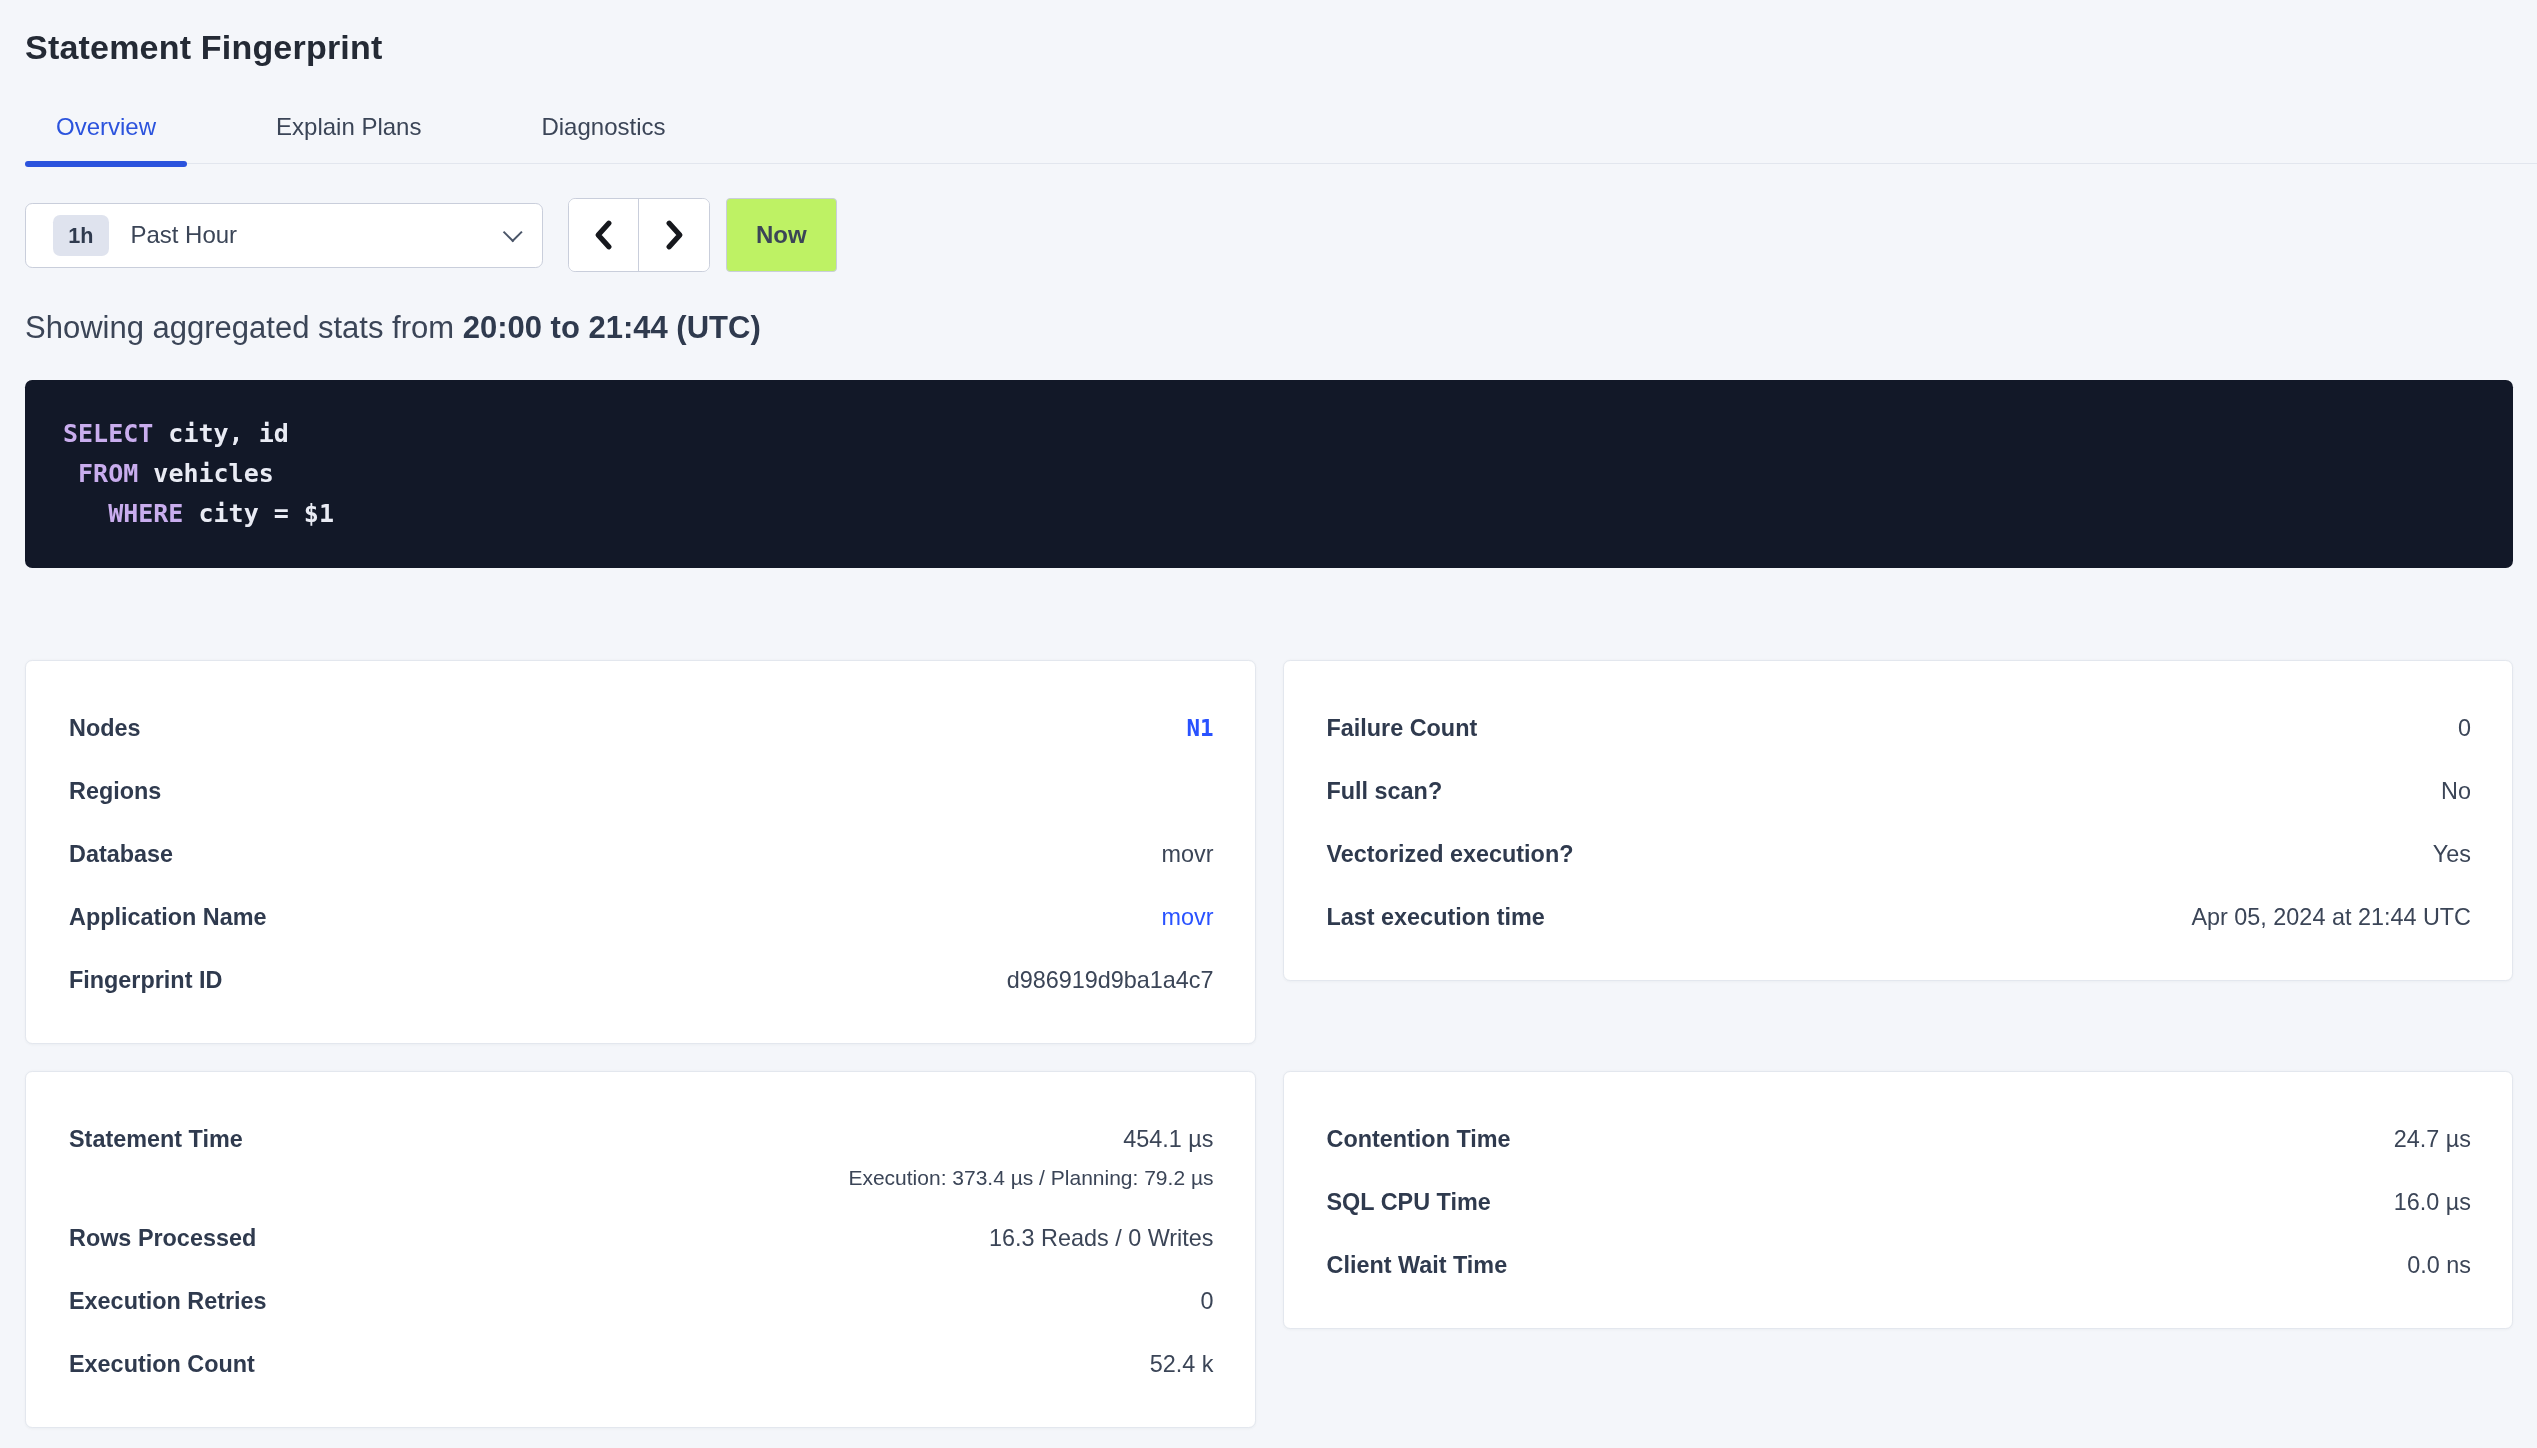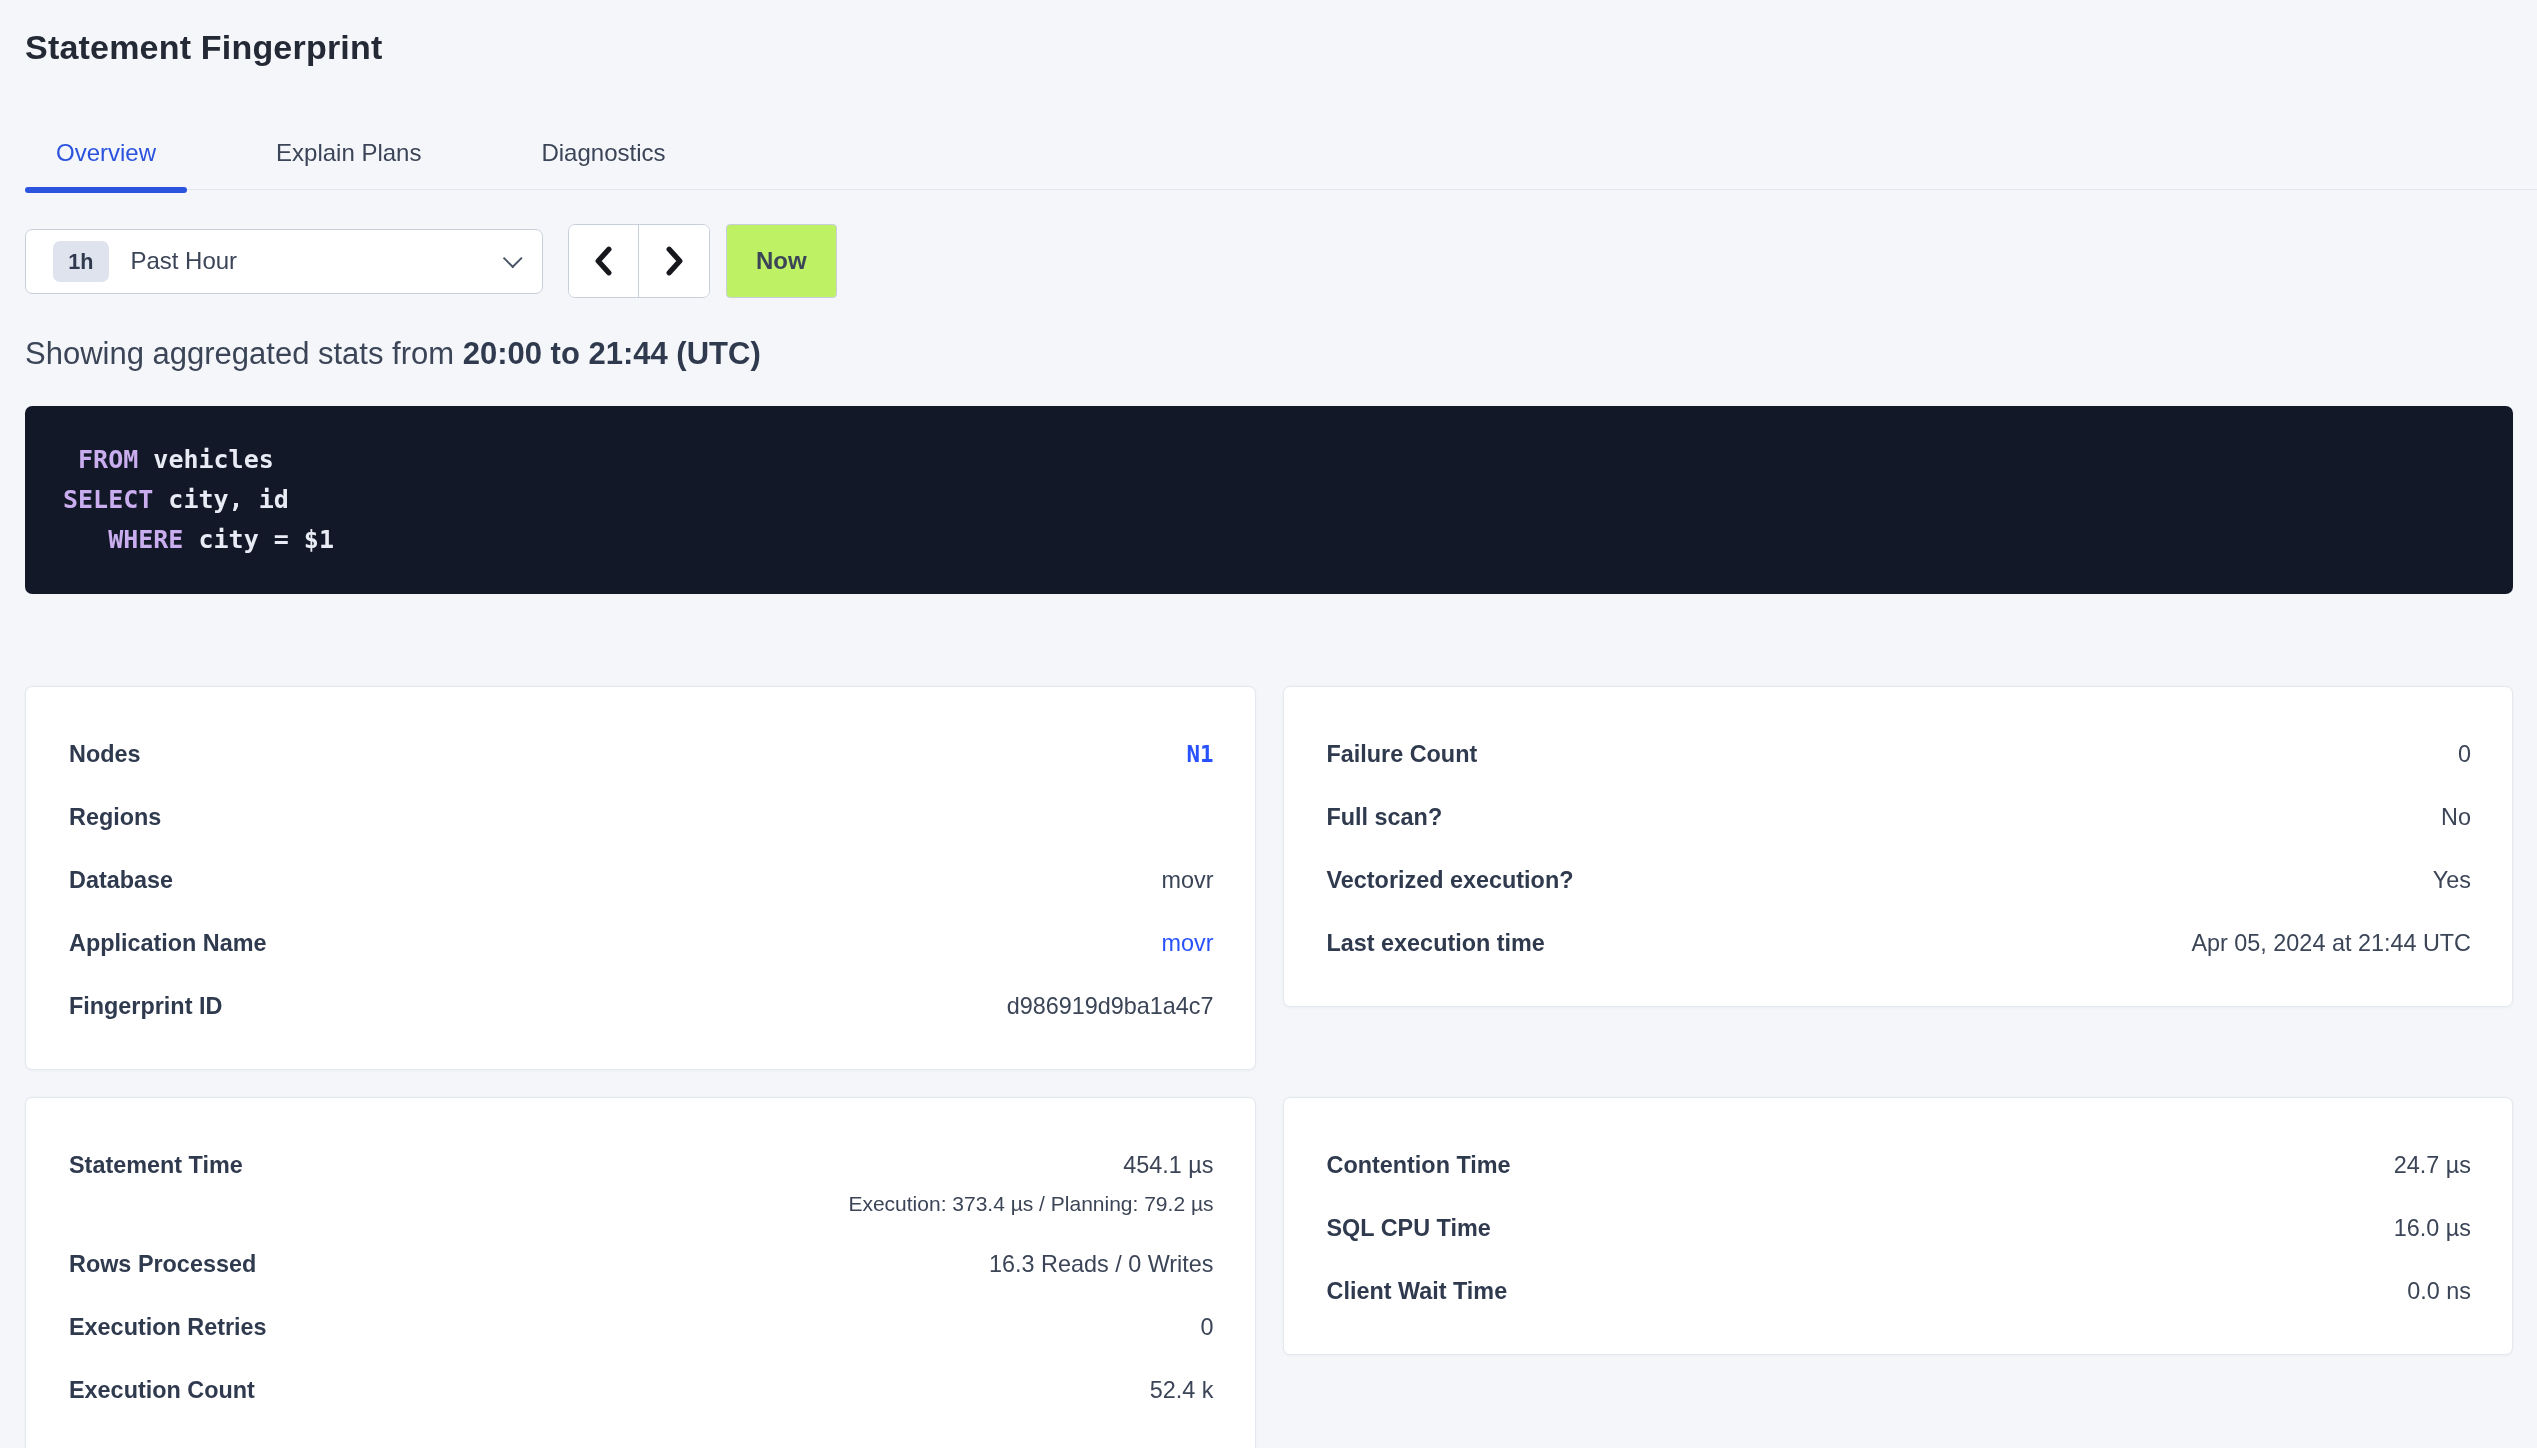--- a/index.html
+++ b/index.html
@@ -16,21 +16,21 @@
   .page-title {
     font-size: 34px;
     line-height: 40px;
     font-weight: 700;
     color: #242a35;
     letter-spacing: 0.2px;
   }
 
   
   .tabs {
-    margin-top: 72px;
+    margin-top: 46px;
     margin-right: -25px;
     display: flex;
     border-bottom: 1.8px solid #e2e6ee;
     align-items: center;
   }
   .tab {
     position: relative;
     padding: 0 31px 23.4px 31px;
     margin-right: 58px;
     font-size: 24px;
@@ -228,22 +228,22 @@
             <path d="M7 5 L17 16 L7 27" fill="none" stroke="#16181d" stroke-width="5" stroke-linecap="round" stroke-linejoin="round"></path>
           </svg>
       </button>
     </div>
     <button class="now-btn">Now</button>
   </div>
 
   <div class="note"><span>Showing aggregated stats from </span><b>20:00 to 21:44 (UTC)</b></div>
 
   <div class="sql-box">
+    <div class="sql-line"><span></span><span class="sql-kw">SELECT</span><span> city, id</span></div>
     <div class="sql-line"><span> </span><span class="sql-kw">FROM</span><span> vehicles</span></div>
-    <div class="sql-line"><span></span><span class="sql-kw">SELECT</span><span> city, id</span></div>
     <div class="sql-line"><span>   </span><span class="sql-kw">WHERE</span><span> city = $1</span></div>
   </div>
 
   <div class="grid">
 
     <div class="card">
       <div class="row">
         <span class="row-label">Nodes</span>
         <span class="row-value link mono-link">N1</span>
       </div>

